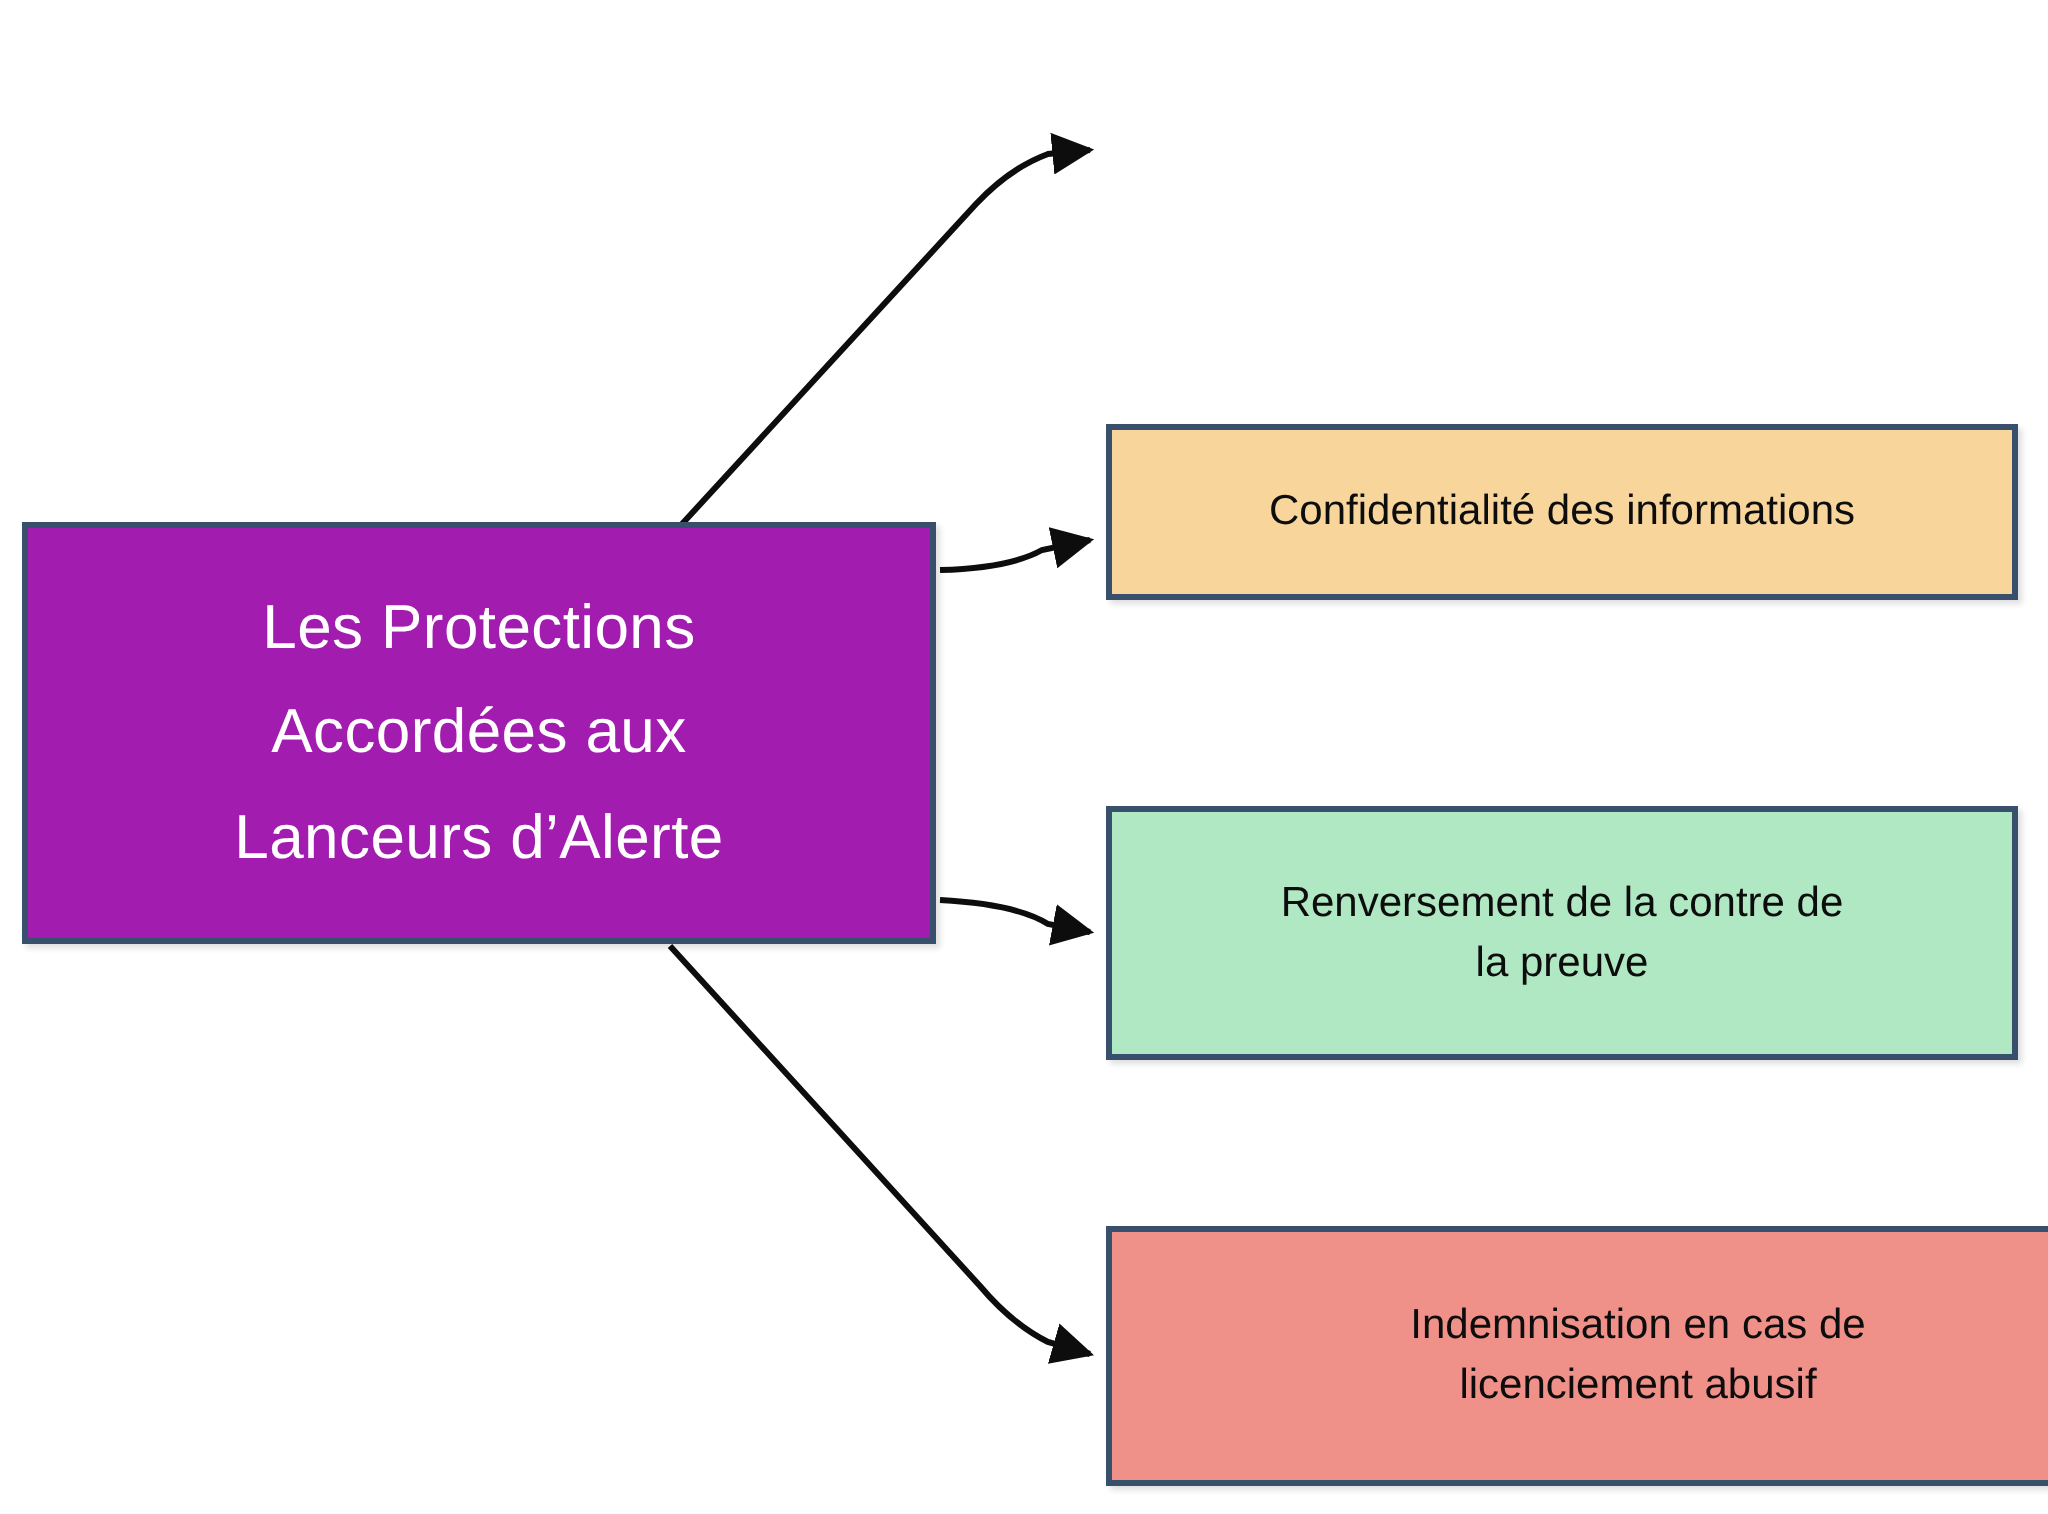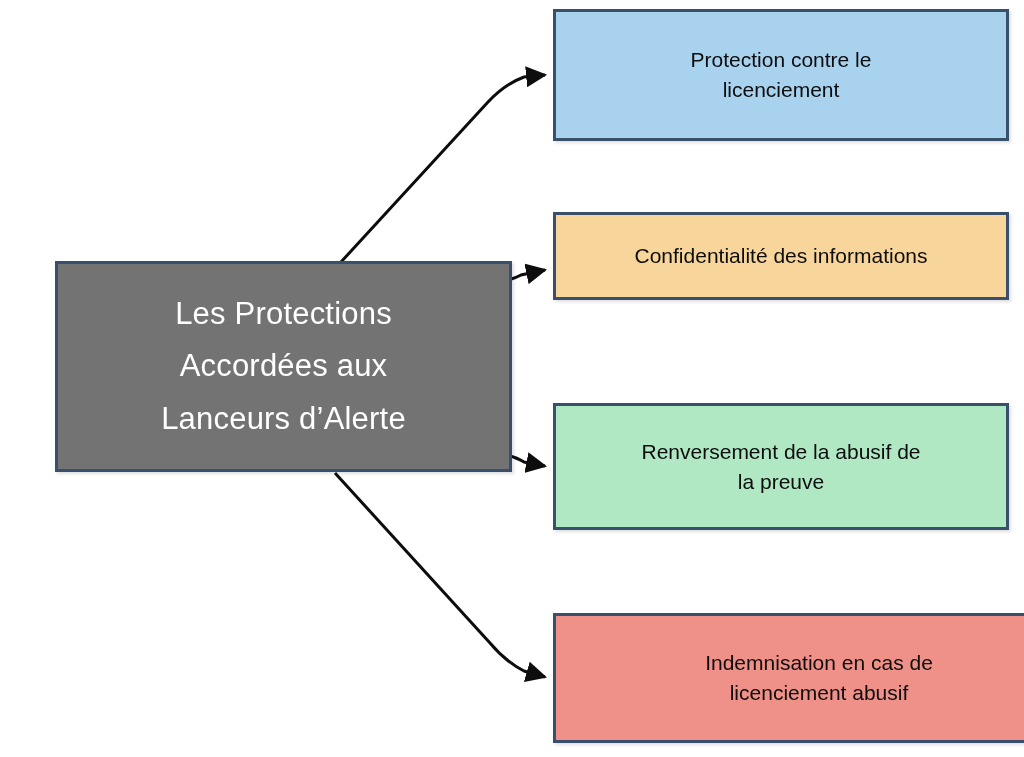--- a/index.html
+++ b/index.html
@@ -43,22 +43,21 @@
     box-sizing: border-box;
     line-height: 1.42;
     white-space: pre-line;
   }
   
   #node-root {
     left: 11px;
     top: 261px;
     width: 457px;
     height: 211px;
-    background: #737373;
-    margin-left: 44px;
+    background: #a21caf;
   }
   #node-root .node-label {
     color: #ffffff;
     font-size: 31px;
     line-height: 1.68;
     letter-spacing: 0.2px;
   }
   
   #node-branch-0 {
     left: 553px;
@@ -113,31 +112,27 @@
 
     <path d="M 335 473 L 490 643 Q 506 662 524 671 L 545 677" fill="none" stroke="#0d0d0d" stroke-width="3" marker-end="url(#arrowhead)"></path>
   </svg>
 
   <div class="node root" id="node-root">
     <span class="node-label">Les Protections
 Accordées aux
 Lanceurs d’Alerte</span>
   </div>
 
-  <div class="node branch" id="node-branch-0">
-    <span class="node-label">Protection contre le
-licenciement</span>
-  </div>
 
   <div class="node branch" id="node-branch-1">
     <span class="node-label">Confidentialité des informations</span>
   </div>
 
   <div class="node branch" id="node-branch-2">
-    <span class="node-label">Renversement de la abusif de
+    <span class="node-label">Renversement de la contre de
 la preuve</span>
   </div>
 
   <div class="node branch" id="node-branch-3">
     <span class="node-label">Indemnisation en cas de
 licenciement abusif</span>
   </div>
 
 </div>
 

